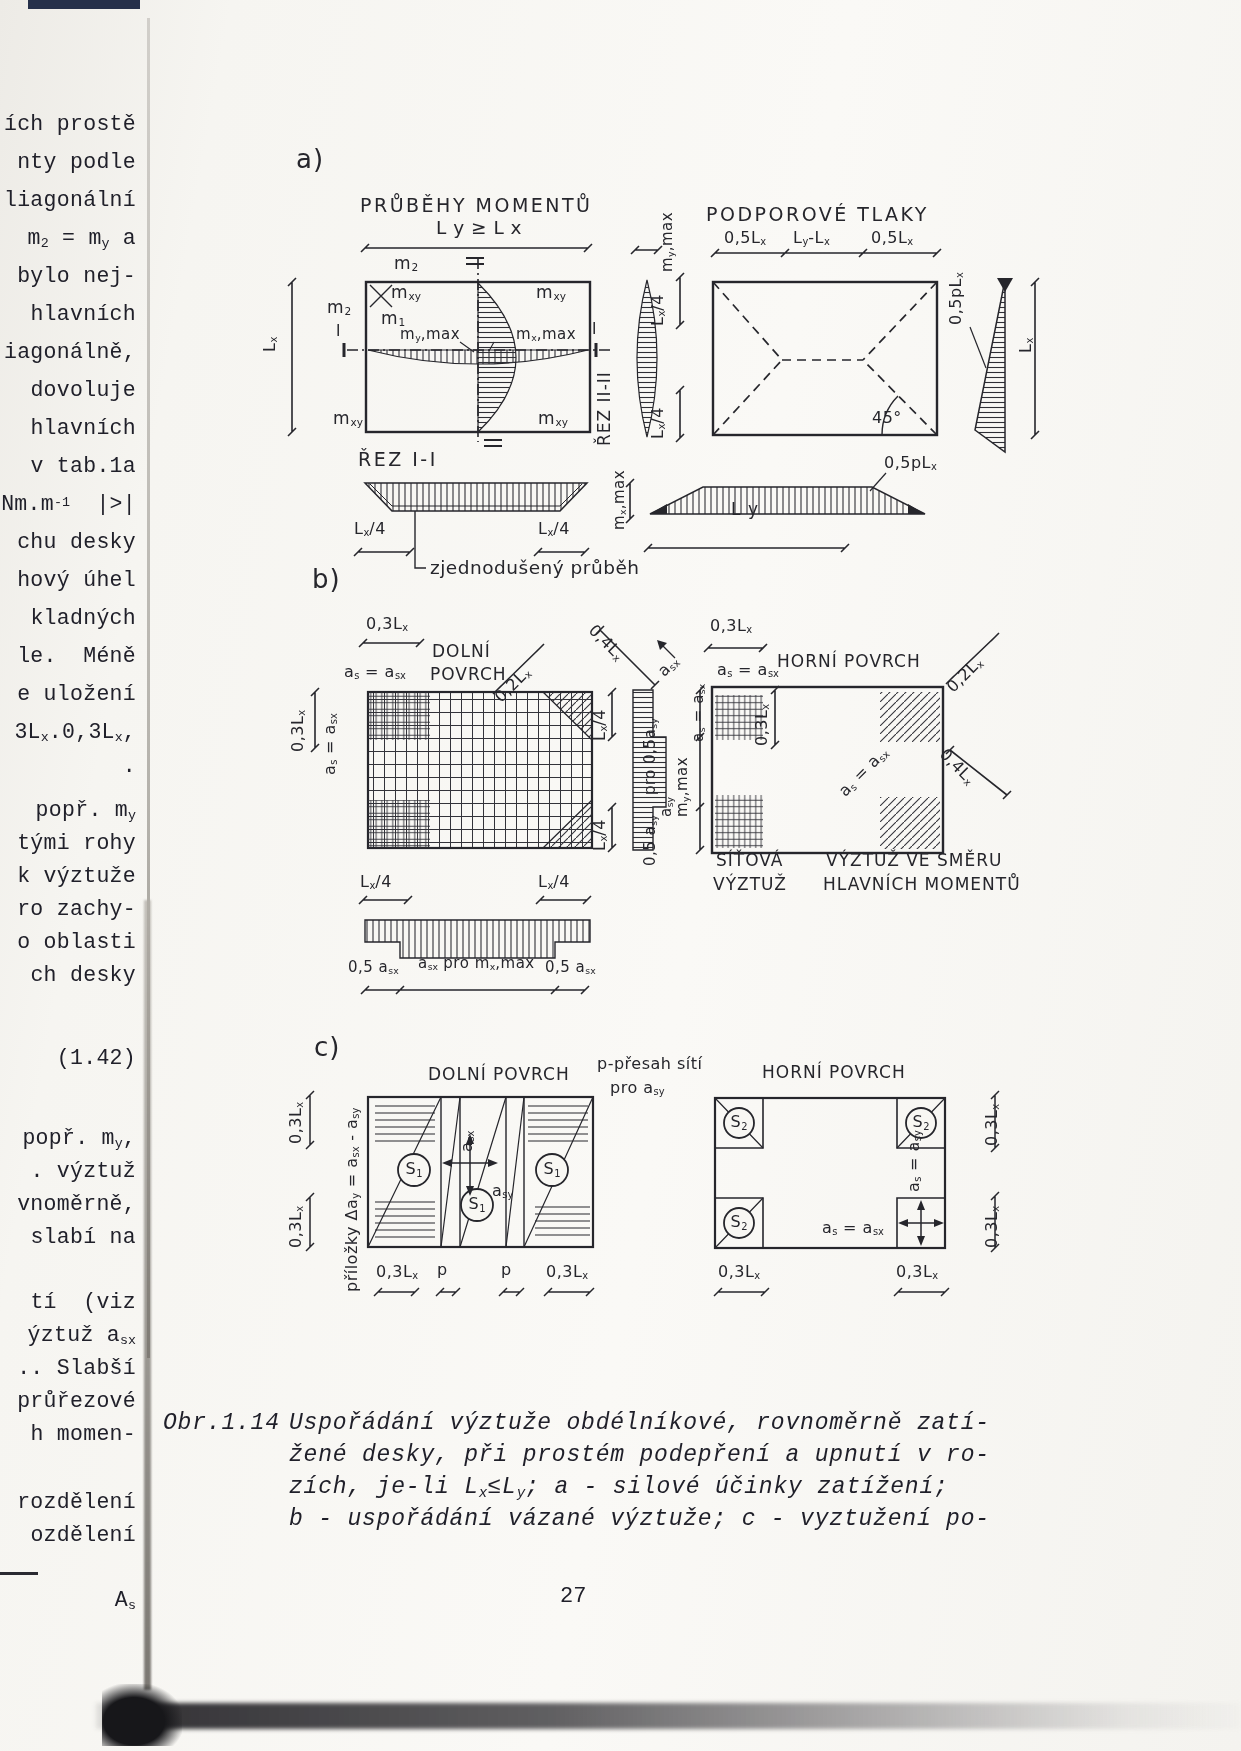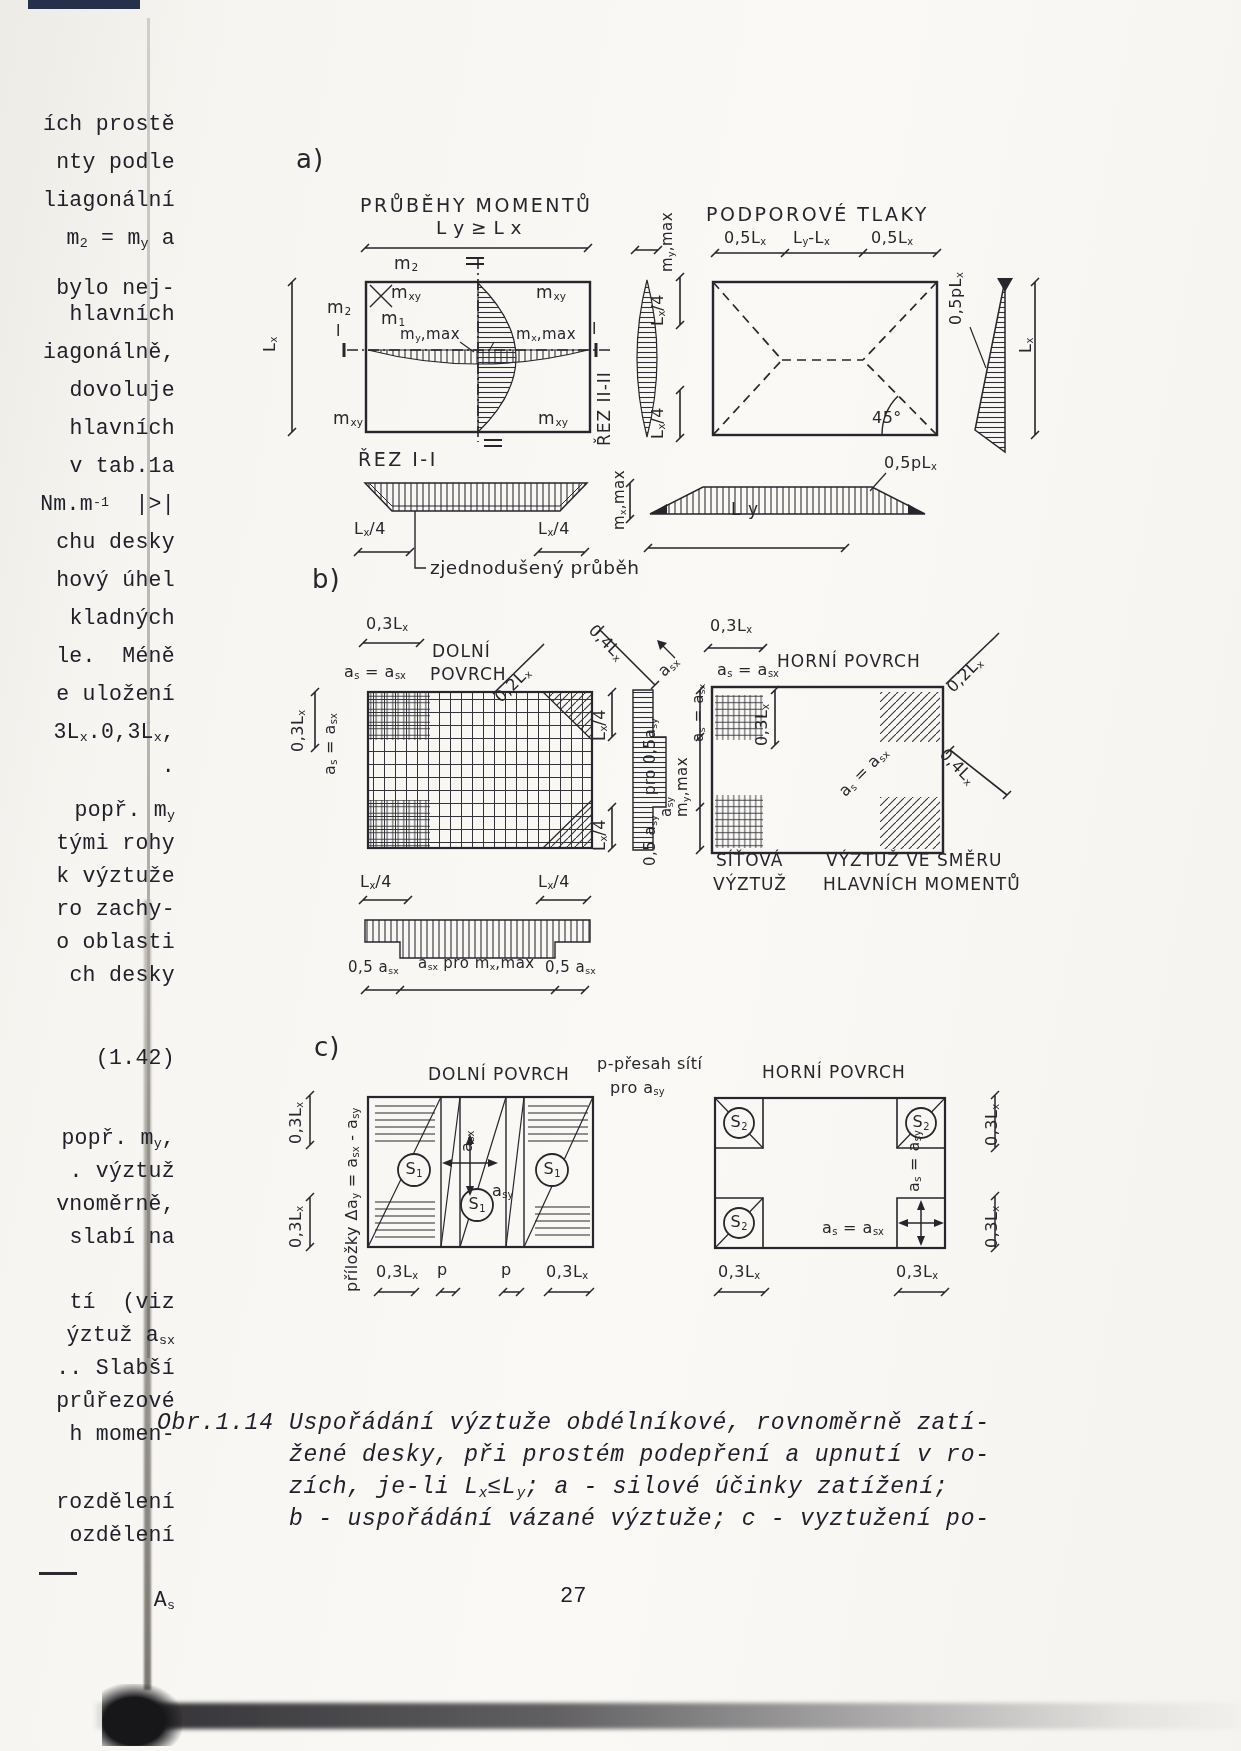--- a/index.html
+++ b/index.html
@@ -12,21 +12,21 @@
   .t18{font-size:18.5px;} .t19{font-size:19px;letter-spacing:2.5px;}
   .big{font-size:26px;letter-spacing:1px;}
   .rot{transform-origin:0 0;transform:rotate(-90deg);}
   .r45{transform-origin:0 0;transform:rotate(-45deg);}
   .r45d{transform-origin:0 0;transform:rotate(45deg);}
   .ctr{transform:translate(-50%,-50%);}
   sub{font-size:62%;vertical-align:-22%;letter-spacing:0;}
   sup{font-size:62%;vertical-align:28%;letter-spacing:0;}
   .mline{position:absolute;right:3px;font-family:"Liberation Mono",monospace;
     font-size:21.5px;white-space:pre;color:#20202a;letter-spacing:.3px;}
-  .marginbox{position:absolute;left:0;top:0;width:139px;height:1751px;margin-left:39px;}
+  .marginbox{position:absolute;left:0;top:0;width:139px;height:1751px;}
   .fracbar{position:absolute;left:0;top:1572px;width:38px;height:3px;background:#2a2a31;}
   .cap{position:absolute;font-family:"Liberation Mono",monospace;font-style:italic;
     font-size:23px;letter-spacing:.8px;white-space:pre;color:#1f1f29;}
   .pgnum{position:absolute;left:560px;top:1584px;font-family:"Liberation Mono",monospace;
     font-size:22px;color:#20202a;}
   .topbar{position:absolute;left:28px;top:0;width:112px;height:9px;background:#26304a;}
   .edge1{position:absolute;left:147px;top:18px;width:3px;height:1340px;
     background:linear-gradient(#c9c6c1,#a3a099 60%,#716d66);opacity:.8;}
   .edge2{position:absolute;left:144px;top:900px;width:7px;height:790px;
     background:linear-gradient(#b3afa8,#524e48);filter:blur(1px);opacity:.75;}
@@ -45,21 +45,21 @@
   <div class="edge1"></div>
   <div class="edge2"></div>
   <div class="bottomband"></div>
   <div class="blob"></div>
 
   <div class="marginbox">
     <span class="mline" style="top:112px">ích prostě</span>
     <span class="mline" style="top:150px">nty podle</span>
     <span class="mline" style="top:188px">liagonální</span>
     <span class="mline" style="top:226px">m<sub>2</sub> = m<sub>y</sub> a</span>
-    <span class="mline" style="top:276px">bylo nej-</span>
+    <span class="mline" style="top:264px">bylo nej-</span>
     <span class="mline" style="top:302px">hlavních</span>
     <span class="mline" style="top:340px">iagonálně,</span>
     <span class="mline" style="top:378px">dovoluje</span>
     <span class="mline" style="top:416px">hlavních</span>
     <span class="mline" style="top:454px">v tab.1a</span>
     <span class="mline" style="top:492px">Nm.m<sup>-1</sup>  |&gt;|</span>
     <span class="mline" style="top:530px">chu desky</span>
     <span class="mline" style="top:568px">hový úhel</span>
     <span class="mline" style="top:606px">kladných</span>
     <span class="mline" style="top:644px">le.  Méně</span>
@@ -296,21 +296,21 @@
   <span class="lb ctr" style="left:739px;top:1123px">S<sub>2</sub></span>
   <span class="lb ctr" style="left:921px;top:1123px">S<sub>2</sub></span>
   <span class="lb ctr" style="left:739px;top:1223px">S<sub>2</sub></span>
   <span class="lb" style="left:822px;top:1220px">a<sub>s</sub> = a<sub>sx</sub></span>
   <span class="lb rot" style="left:906px;top:1192px">a<sub>s</sub> = a<sub>sy</sub></span>
   <span class="lb rot" style="left:984px;top:1146px">0,3L<sub>x</sub></span>
   <span class="lb rot" style="left:984px;top:1248px">0,3L<sub>x</sub></span>
   <span class="lb" style="left:718px;top:1264px">0,3L<sub>x</sub></span>
   <span class="lb" style="left:896px;top:1264px">0,3L<sub>x</sub></span>
 
-  <span class="cap" style="left:157px;top:1410px">Obr.1.14</span>
+  <span class="cap" style="left:163px;top:1410px">Obr.1.14</span>
   <span class="cap" style="left:289px;top:1442px">žené desky, při prostém podepření a upnutí v ro-</span>
   <span class="cap" style="left:289px;top:1410px">Uspořádání výztuže obdélníkové, rovnoměrně zatí-</span>
   <span class="cap" style="left:289px;top:1474px">zích, je-li L<sub>x</sub>≤L<sub>y</sub>; a - silové účinky zatížení;</span>
   <span class="cap" style="left:289px;top:1506px">b - uspořádání vázané výztuže; c - vyztužení po-</span>
 
   <span class="pgnum">27</span>
 
 </div>
 
 </body></html>

